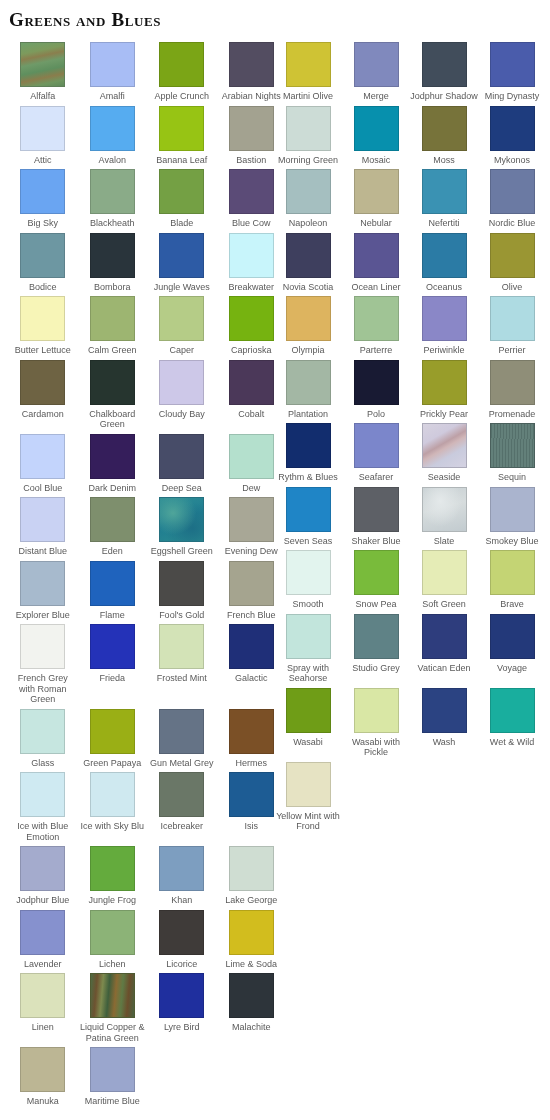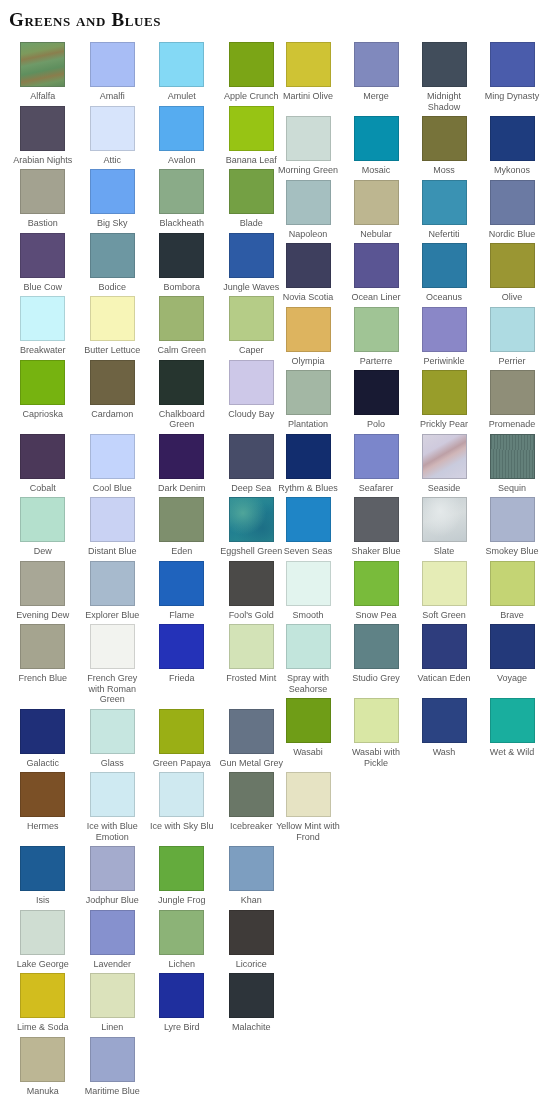--- a/index.html
+++ b/index.html
@@ -62,24 +62,20 @@
   <div class="grid-group" id="group-left">
       <div class="swatch-cell">
         <div class="swatch-chip" style="background-color: rgb(111, 148, 103); background-image: linear-gradient(168deg, rgb(111, 160, 106) 0%, rgb(125, 154, 92) 22%, rgb(138, 127, 78) 33%, rgb(111, 154, 104) 46%, rgb(95, 143, 94) 62%, rgb(138, 125, 76) 76%, rgb(112, 150, 95) 88%, rgb(95, 138, 90) 100%);"></div>
         <div class="swatch-label">Alfalfa</div>
       </div>
       <div class="swatch-cell">
         <div class="swatch-chip" style="background-color: rgb(168, 189, 245);"></div>
         <div class="swatch-label">Amalfi</div>
       </div>
       <div class="swatch-cell">
-        <div class="swatch-chip" style="background-color: rgb(132, 217, 245);"></div>
-        <div class="swatch-label">Amulet</div>
-      </div>
-      <div class="swatch-cell">
         <div class="swatch-chip" style="background-color: rgb(123, 165, 22);"></div>
         <div class="swatch-label">Apple Crunch</div>
       </div>
       <div class="swatch-cell">
         <div class="swatch-chip" style="background-color: rgb(83, 77, 97);"></div>
         <div class="swatch-label">Arabian Nights</div>
       </div>
       <div class="swatch-cell">
         <div class="swatch-chip" style="background-color: rgb(215, 228, 251);"></div>
         <div class="swatch-label">Attic</div>
@@ -286,20 +282,24 @@
       </div>
       <div class="swatch-cell">
         <div class="swatch-chip" style="background-color: rgb(210, 189, 30);"></div>
         <div class="swatch-label">Lime &amp; Soda</div>
       </div>
       <div class="swatch-cell">
         <div class="swatch-chip" style="background-color: rgb(219, 226, 187);"></div>
         <div class="swatch-label">Linen</div>
       </div>
       <div class="swatch-cell">
+        <div class="swatch-chip" style="background-color: rgb(93, 107, 59); background-image: linear-gradient(95deg, rgb(78, 107, 66) 0%, rgb(109, 82, 48) 14%, rgb(125, 138, 78) 27%, rgb(63, 95, 60) 41%, rgb(138, 106, 51) 56%, rgb(95, 122, 69) 70%, rgb(107, 79, 44) 84%, rgb(74, 99, 64) 100%);"></div>
+        <div class="swatch-label">Liquid Copper &amp; Patina Green</div>
+      </div>
+      <div class="swatch-cell">
         <div class="swatch-chip" style="background-color: rgb(31, 47, 158);"></div>
         <div class="swatch-label">Lyre Bird</div>
       </div>
       <div class="swatch-cell">
         <div class="swatch-chip" style="background-color: rgb(45, 52, 58);"></div>
         <div class="swatch-label">Malachite</div>
       </div>
       <div class="swatch-cell">
         <div class="swatch-chip" style="background-color: rgb(188, 182, 148);"></div>
         <div class="swatch-label">Manuka</div>
@@ -314,21 +314,21 @@
       <div class="swatch-cell">
         <div class="swatch-chip" style="background-color: rgb(207, 195, 52);"></div>
         <div class="swatch-label">Martini Olive</div>
       </div>
       <div class="swatch-cell">
         <div class="swatch-chip" style="background-color: rgb(128, 137, 189);"></div>
         <div class="swatch-label">Merge</div>
       </div>
       <div class="swatch-cell">
         <div class="swatch-chip" style="background-color: rgb(65, 77, 91);"></div>
-        <div class="swatch-label">Midnight Shadow</div>
+        <div class="swatch-label">Jodphur Shadow</div>
       </div>
       <div class="swatch-cell">
         <div class="swatch-chip" style="background-color: rgb(74, 92, 171);"></div>
         <div class="swatch-label">Ming Dynasty</div>
       </div>
       <div class="swatch-cell">
         <div class="swatch-chip" style="background-color: rgb(204, 220, 214);"></div>
         <div class="swatch-label">Morning Green</div>
       </div>
       <div class="swatch-cell">

